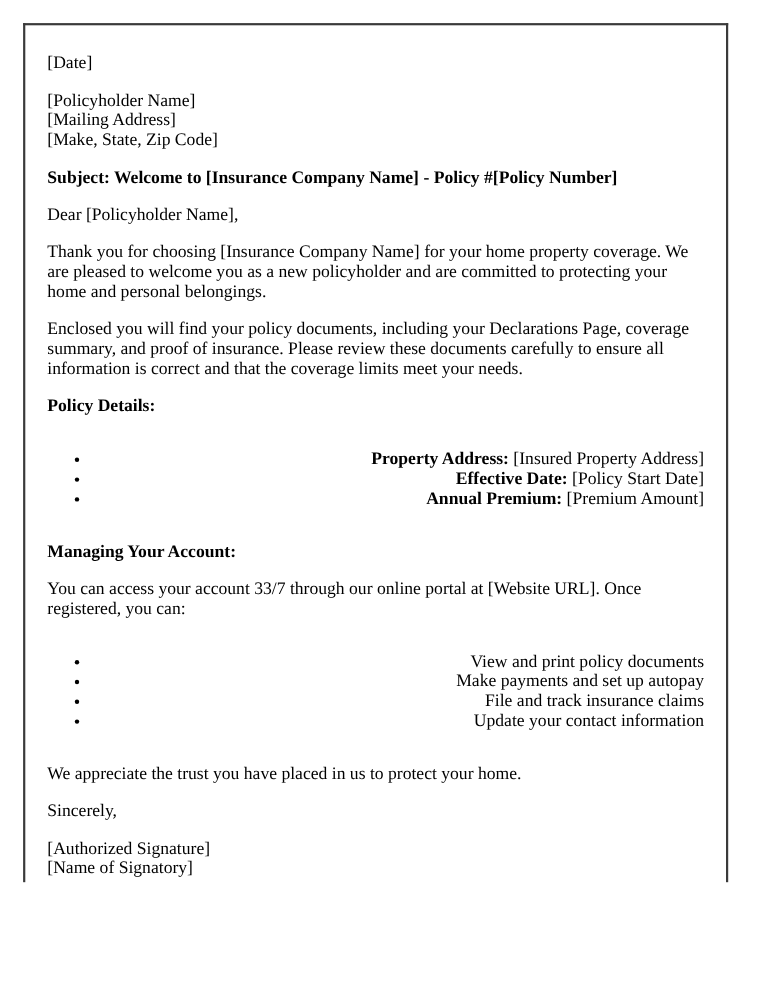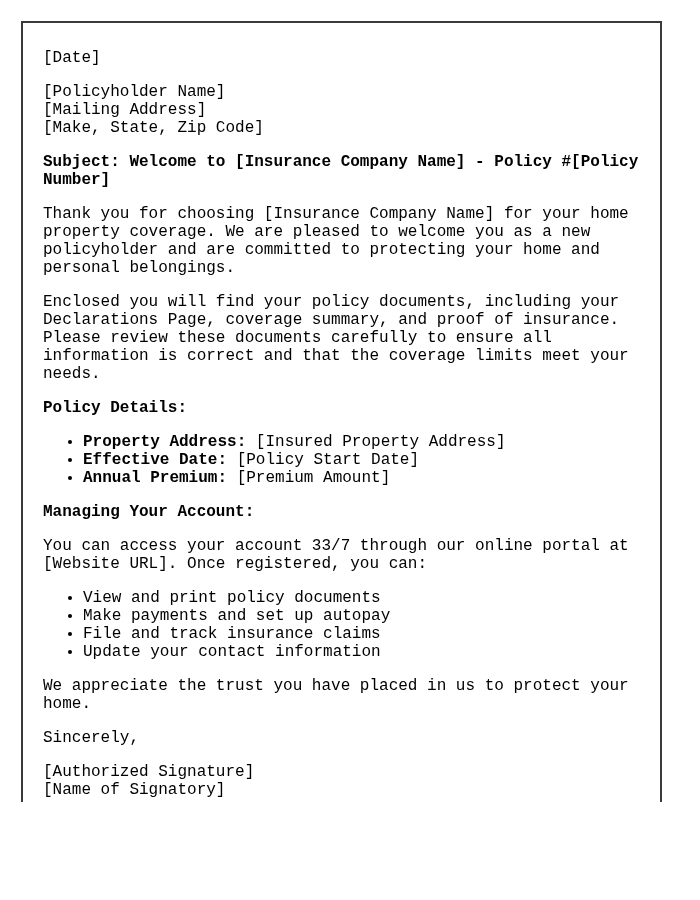--- a/index.html
+++ b/index.html
@@ -8,21 +8,21 @@
     background: #ffffff;
     width: 700px;
     height: 900px;
     overflow: hidden;
   }
   .canvas {
     position: relative;
     width: 700px;
     height: 652px;
     background: #ffffff;
-    font-family: Liberation Mono, monospace;
+    font-family: Liberation Serif, serif;
     font-size: 16px;
     line-height: 18px;
     color: #000000;
   }
   .page {
     position: absolute;
     left: 21px;
     top: 21px;
     width: 641px;
     height: 781px;
@@ -30,42 +30,44 @@
     border: 2px solid #3a3a3a;
     border-bottom: none;
     padding: 10px 20px 0 20px;
     overflow: hidden;
     background: #ffffff;
   }
   .page p {
     margin: 16px 0;
   }
   .page ul {
-    margin: 16px 0;
+    margin: 30px 0;
     padding-left: 40px;
+    text-align: right;
   }
   .page li {
     margin: 0;
   }
   .bold {
     font-weight: bold;
   }
 </style>
 </head>
 <body>
 
 <div class="canvas">
   <div class="page">
 
     <p>[Date]</p>
 
     <p><span>[Policyholder Name]</span><br><span>[Mailing Address]</span><br><span>[Make, State, Zip Code]</span></p>
 
     <p class="bold">Subject: Welcome to [Insurance Company Name] - Policy #[Policy Number]</p>
 
+    <p>Dear [Policyholder Name],</p>
 
     <p>Thank you for choosing [Insurance Company Name] for your home property coverage. We are pleased to welcome you as a new policyholder and are committed to protecting your home and personal belongings.</p>
 
     <p>Enclosed you will find your policy documents, including your Declarations Page, coverage summary, and proof of insurance. Please review these documents carefully to ensure all information is correct and that the coverage limits meet your needs.</p>
 
     <p class="bold">Policy Details:</p>
 
     <ul>
       <li>
         <span class="bold">Property Address:</span>

